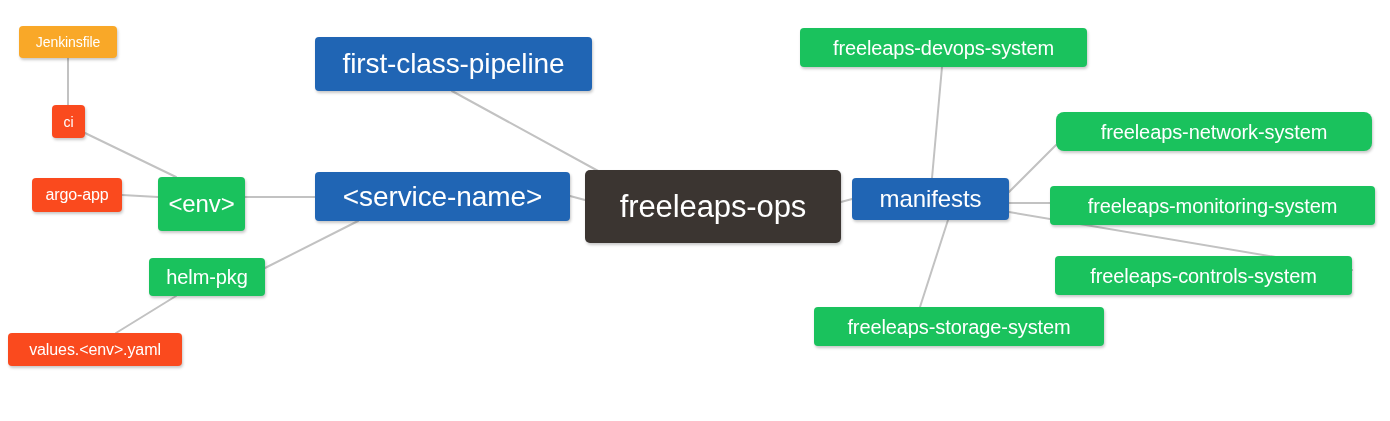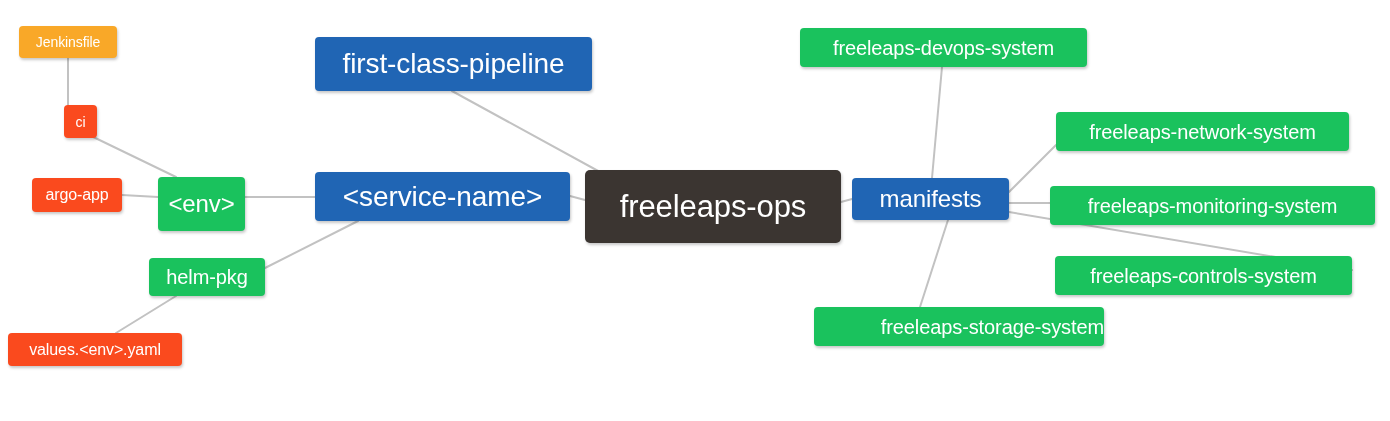--- a/index.html
+++ b/index.html
@@ -93,38 +93,38 @@
       </div>
       <div class="node green sz-md" style="left: 158px; top: 177px; width: 87px; height: 54px;">
         <span>&lt;env&gt;</span>
       </div>
       <div class="node green sz-sm" style="left: 149px; top: 258px; width: 116px; height: 38px;">
         <span>helm-pkg</span>
       </div>
       <div class="node orange sz-xxs" style="left: 19px; top: 26px; width: 98px; height: 32px;">
         <span>Jenkinsfile</span>
       </div>
-      <div class="node red sz-xxs" style="left: 64px; top: 105px; width: 33px; height: 33px;">
+      <div class="node red sz-xxs" style="left: 52px; top: 105px; width: 33px; height: 33px;">
         <span>ci</span>
       </div>
       <div class="node red sz-xs" style="left: 32px; top: 178px; width: 90px; height: 34px;">
         <span>argo-app</span>
       </div>
       <div class="node red sz-xs" style="left: 8px; top: 333px; width: 174px; height: 33px;">
         <span>values.&lt;env&gt;.yaml</span>
       </div>
       <div class="node green sz-sm" style="left: 800px; top: 28px; width: 287px; height: 39px;">
         <span>freeleaps-devops-system</span>
       </div>
-      <div class="node green sz-sm" style="left: 1056px; top: 112px; width: 293px; height: 39px;">
+      <div class="node green sz-sm" style="left: 1056px; top: 112px; width: 316px; height: 39px; border-radius: 8px;">
         <span>freeleaps-network-system</span>
       </div>
       <div class="node green sz-sm" style="left: 1050px; top: 186px; width: 325px; height: 39px;">
         <span>freeleaps-monitoring-system</span>
       </div>
       <div class="node green sz-sm" style="left: 1055px; top: 256px; width: 297px; height: 39px;">
         <span>freeleaps-controls-system</span>
       </div>
-      <div class="node green sz-sm" style="left: 814px; top: 307px; width: 290px; height: 39px; justify-content: flex-end;">
+      <div class="node green sz-sm" style="left: 814px; top: 307px; width: 290px; height: 39px;">
         <span>freeleaps-storage-system</span>
       </div>
     </div>
 </div>
 
 </body></html>

